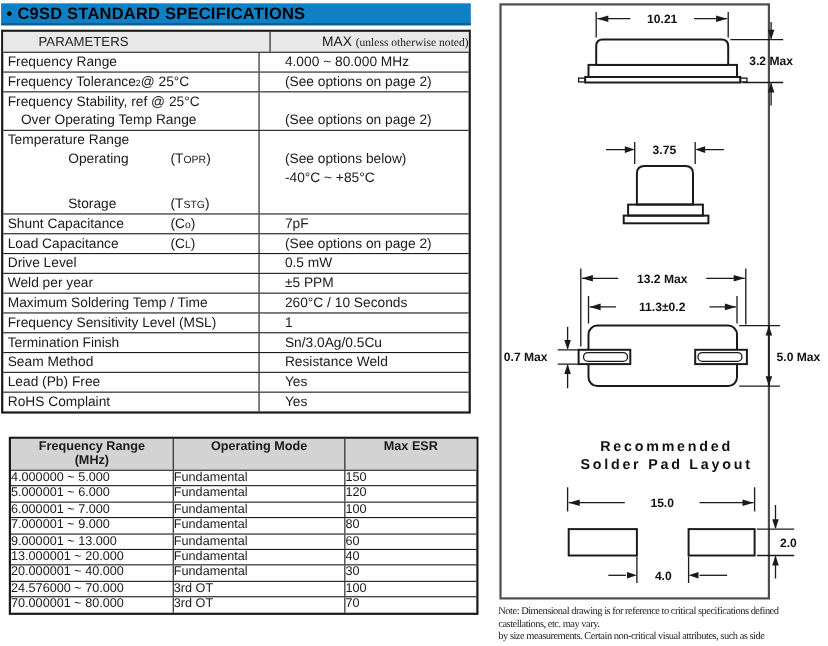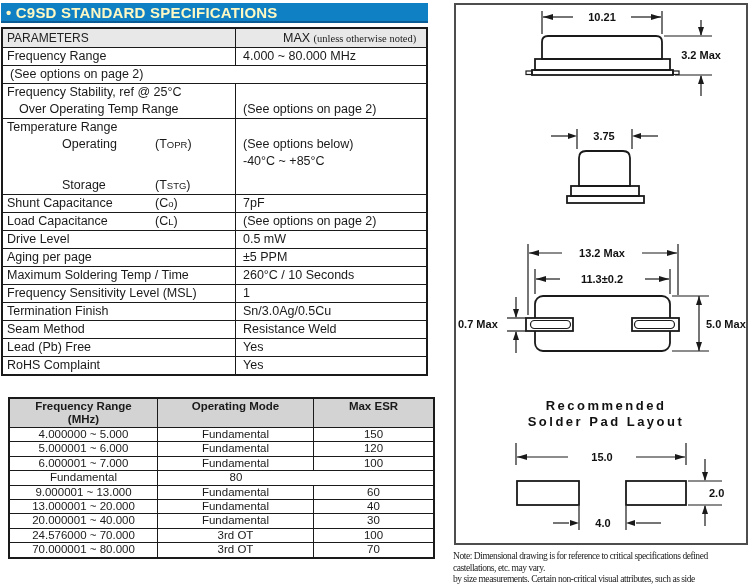--- a/index.html
+++ b/index.html
@@ -2,54 +2,54 @@
 <html style="--blue: #1080c5; --blue-dark: #0b5c94; --gray1: #e8e8e8; --gray2: #d3d3d3;"><head>
 <meta charset="utf-8">
 <style>
   html,body{margin:0;padding:0;background:#fff;}
   #page{position:relative;width:753px;height:587px;background:#ffffff;overflow:hidden;
         font-family:"Liberation Sans",sans-serif;color:#1a1a1a;}
 
   
   #title-bar{position:absolute;left:1px;top:3px;width:427px;height:20px;
     background:var(--blue,#1080c5);border-bottom:2px solid var(--blue-dark,#0b5c94);
-    color:#fef9c3;font-weight:bold;font-size:15px;line-height:20px;padding-left:5px;
+    color:#000000;font-weight:bold;font-size:15px;line-height:20px;padding-left:5px;
     box-sizing:border-box;letter-spacing:.2px;white-space:nowrap;}
 
   
   #spec-table{position:absolute;left:1px;top:27px;width:427px;
     border:2px solid #1a1a1a;box-sizing:border-box;background:#fff;font-size:12.5px;}
-  #spec-header{display:flex;background:var(--gray1,#e8e8e8);height:18px;}
+  #spec-header{display:flex;background:var(--gray1,#e8e8e8);height:18px;padding-left:28px;}
   .sh-param{width:233px;border-right:1px solid #1a1a1a;box-sizing:border-box;
     padding-left:4px;line-height:18px;font-size:12px;color:#222;}
   .sh-max{flex:1;padding-left:7px;line-height:18px;font-size:12.5px;white-space:nowrap;margin-left:40px;}
   .sh-max .mnote{font-family:"Liberation Serif",serif;font-size:10.5px;}
   .srow{display:flex;border-top:1px solid #1a1a1a;}
   .scell{box-sizing:border-box;}
   .sparam{width:233px;border-right:1px solid #1a1a1a;padding-left:4px;position:relative;}
-  .svalue{flex:1;padding-left:7px;}
+  .svalue{flex:1;padding-left:7px;margin-left:16px;}
   .sline{height:17px;line-height:17px;white-space:nowrap;position:relative;}
   .tabcol{position:absolute;left:148px;top:0;}
   .sub{font-size:9.5px;}
   .fnote{font-size:8px;}
 
   
   #esr-table{position:absolute;left:8px;top:397px;width:427px;
     border:2px solid #1a1a1a;box-sizing:border-box;font-size:11.5px;background:#fff;}
   #esr-header-row{display:grid;grid-template-columns:148px 156px 1fr;
     background:var(--gray2,#d3d3d3);}
   .ehead{font-weight:bold;text-align:center;border-right:1px solid #1a1a1a;
     padding:1px 0;font-size:11.5px;line-height:13px;box-sizing:border-box;}
   #esr-header-row .ehead:last-child,.erow .ecell:last-child{border-right:none;}
   .erow{display:grid;grid-template-columns:148px 156px 1fr;border-top:1px solid #1a1a1a;}
-  .erow .ecell{text-align:center;height:13.4px;line-height:13.4px;
+  .erow .ecell{text-align:left;height:13.4px;line-height:13.4px;
     border-right:1px solid #1a1a1a;box-sizing:border-box;white-space:nowrap;}
 
   
-  #panel{position:absolute;left:454px;top:3px;width:294px;height:542px;
+  #panel{position:absolute;left:454px;top:3px;width:246px;height:542px;
     border:2px solid #4d4d4d;box-sizing:border-box;background:#fff;}
   .drw{position:absolute;left:0;}
   svg text{font-family:"Liberation Sans",sans-serif;font-weight:bold;fill:#111;}
   .dimtext{font-size:11px;}
   .padtitle{font-size:13px;letter-spacing:2.5px;}
 
   
   #note{position:absolute;left:453px;top:551px;width:300px;
     font-family:Liberation Serif, serif;font-size:9.5px;letter-spacing:-0.45px;
     line-height:11.5px;color:#222;}
@@ -70,20 +70,23 @@
     <div>
         <div class="srow">
           <div class="scell sparam">
             <div class="sline">Frequency Range</div>
           </div>
           <div class="scell svalue">
             <div class="sline">4.000 ~ 80.000 MHz</div>
           </div>
         </div>
         <div class="srow">
+          <div class="scell sparam">
+            <div class="sline">Frequency Tolerance<span class="fnote">2</span>@ 25°C</div>
+          </div>
           <div class="scell svalue">
             <div class="sline">(See options on page 2)</div>
           </div>
         </div>
         <div class="srow">
           <div class="scell sparam">
             <div class="sline">Frequency Stability, ref @ 25°C</div>
             <div class="sline" style="padding-left: 12px;">Over Operating Temp Range</div>
           </div>
           <div class="scell svalue">
@@ -122,21 +125,21 @@
         <div class="srow">
           <div class="scell sparam">
             <div class="sline">Drive Level</div>
           </div>
           <div class="scell svalue">
             <div class="sline">0.5 mW</div>
           </div>
         </div>
         <div class="srow">
           <div class="scell sparam">
-            <div class="sline">Aging per page</div>
+            <div class="sline">Weld per year</div>
           </div>
           <div class="scell svalue">
             <div class="sline">±5 PPM</div>
           </div>
         </div>
         <div class="srow">
           <div class="scell sparam">
             <div class="sline">Maximum Soldering Temp / Time</div>
           </div>
           <div class="scell svalue">
@@ -209,20 +212,21 @@
           <div class="ecell">5.000001 ~ 6.000</div>
           <div class="ecell">Fundamental</div>
           <div class="ecell">120</div>
         </div>
         <div class="erow">
           <div class="ecell">6.000001 ~ 7.000</div>
           <div class="ecell">Fundamental</div>
           <div class="ecell">100</div>
         </div>
         <div class="erow">
+          <div class="ecell">7.000001 ~ 9.000</div>
           <div class="ecell">Fundamental</div>
           <div class="ecell">80</div>
         </div>
         <div class="erow">
           <div class="ecell">9.000001 ~ 13.000</div>
           <div class="ecell">Fundamental</div>
           <div class="ecell">60</div>
         </div>
         <div class="erow">
           <div class="ecell">13.000001 ~ 20.000</div>

